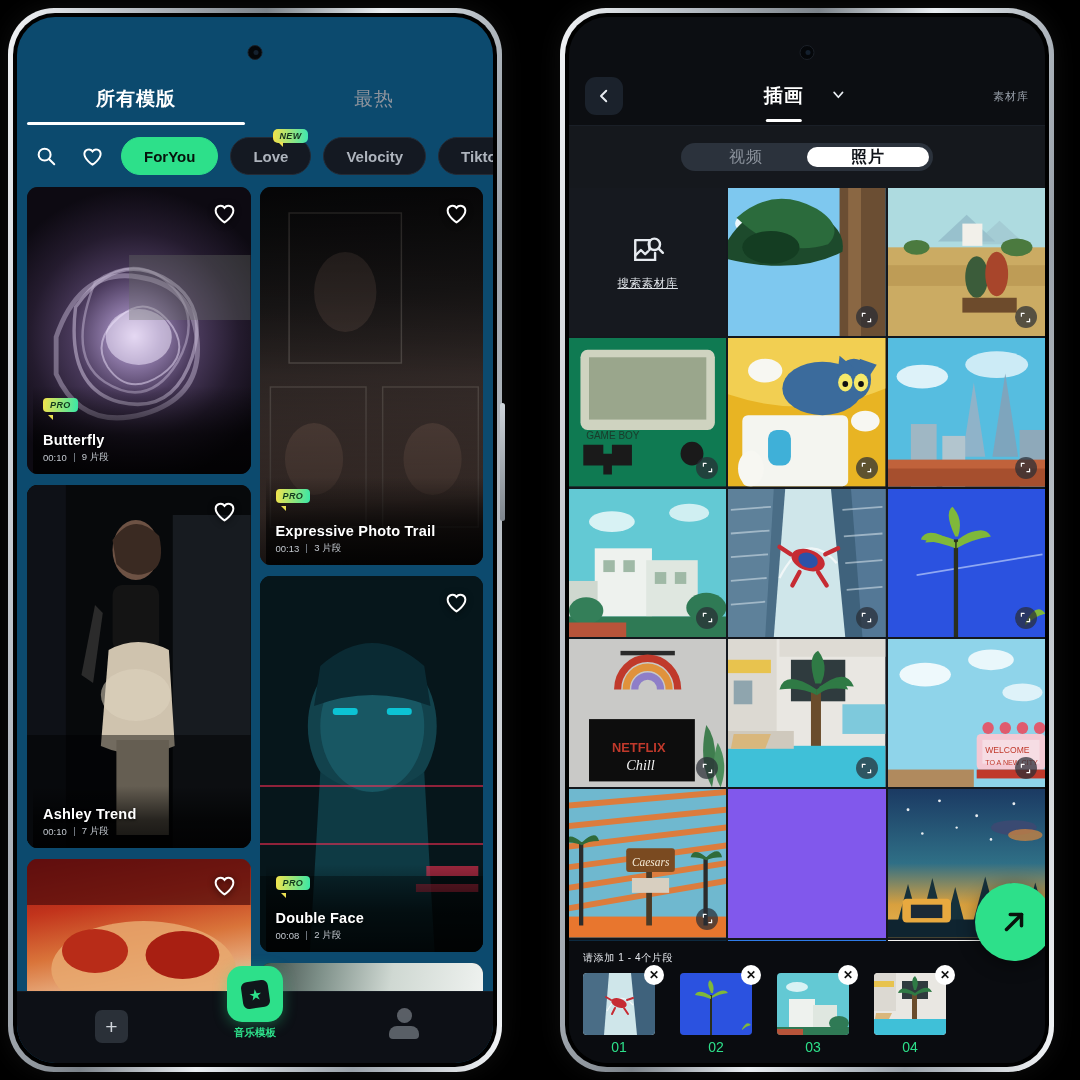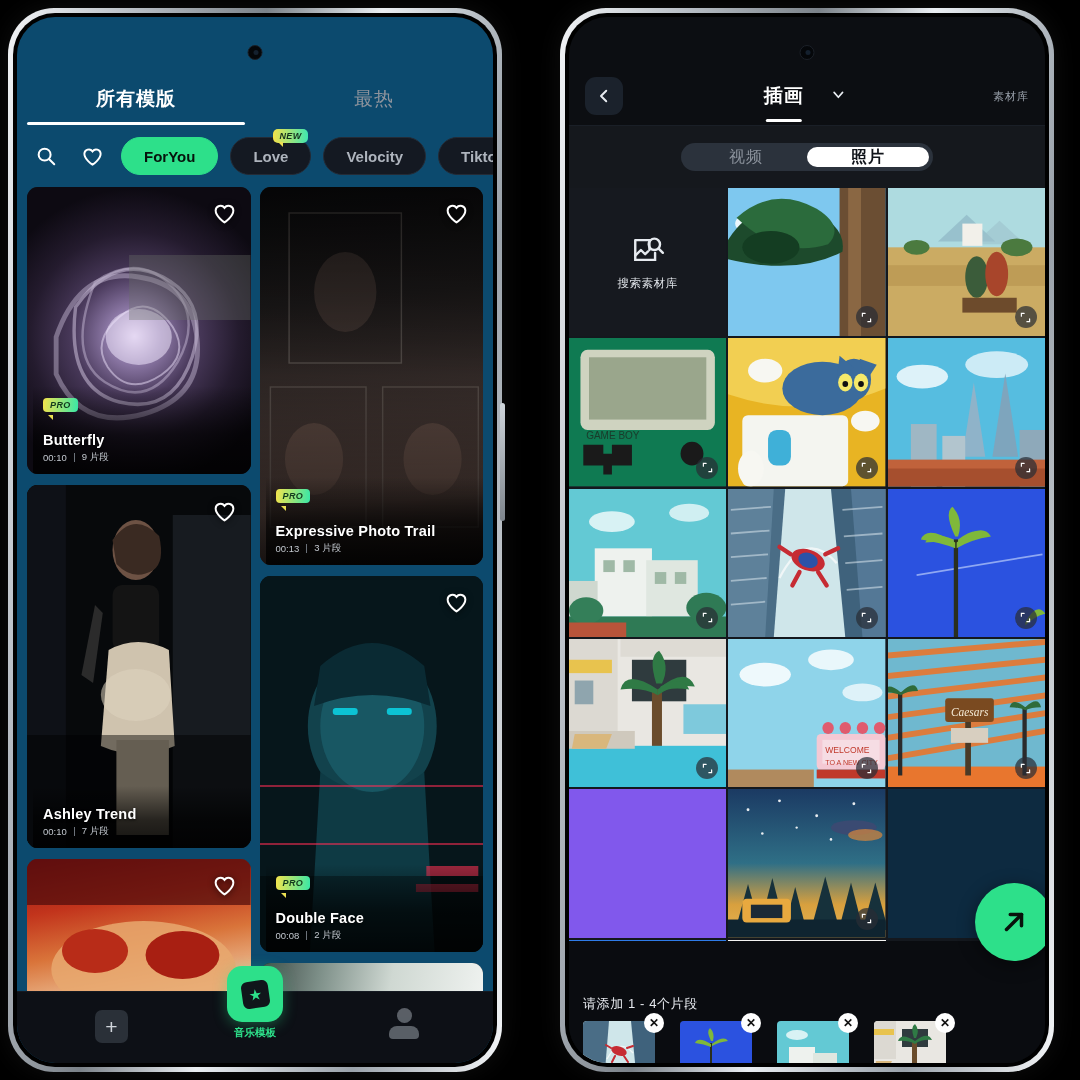--- a/index.html
+++ b/index.html
@@ -108,31 +108,31 @@
   .r-seg{ flex:none; height:62px; display:flex; align-items:center;
      justify-content:center; background:#15181d;}
   .seg{ width:252px; height:28px; border-radius:24px; background:#2b323c;
      display:flex; align-items:center; padding:4px;}
   .seg div{ flex:1; height:100%; border-radius:21px; display:flex; align-items:center;
      justify-content:center; font-size:16px; color:#8c939d; letter-spacing:1px;}
   .seg div.on{ background:#fff; color:#10141a; font-weight:600;}
 
   .r-grid{ flex:1; position:relative; overflow:hidden;
      display:grid; grid-template-columns:repeat(3,1fr); gap:2px; background:#14181e;}
-  .cell{ position:relative; overflow:hidden; background:#1a1f26;}
+  .cell{ position:relative; overflow:hidden; background:#1a1f26;text-decoration:underline;}
   .cell .exp{ position:absolute; right:8px; bottom:8px; width:22px; height:22px;
      border-radius:50%; background:rgba(40,44,52,.72);
      display:flex;align-items:center;justify-content:center; z-index:5;}
   .srch{ display:flex;flex-direction:column;align-items:center;justify-content:center;
      gap:9px; background:#16191f; color:#dfe3e8;}
   .srch .lbl{ font-size:11.5px; letter-spacing:.6px;}
 
   .r-tray{ flex:none; height:122px; background:#0a0c10; padding:10px 14px 0;
      position:relative;}
-  .tray-t{ font-size:13px; color:#e6e9ee; letter-spacing:.6px; margin-bottom:8px;margin-top:44px;}
+  .tray-t{ font-size:10px; color:#e6e9ee; letter-spacing:.6px; margin-bottom:8px;}
   .tray-items{ display:flex; gap:25px;}
   .tray-it{ position:relative; width:72px;}
   .tray-it .thumb{ width:72px; height:62px; border-radius:4px; overflow:hidden;
      position:relative; background:#2a3038;}
   .tray-it .x{ position:absolute; top:-8px; right:-9px; width:20px;height:20px;
      border-radius:50%; background:#fff; color:#111; font-size:12px; font-weight:700;
      display:flex;align-items:center;justify-content:center; z-index:6;}
   .tray-it .num{ text-align:center; font-size:14px; color:#2DE08A; margin-top:4px;}
   .fab{ position:absolute; right:-8px; top:-58px; width:78px;height:78px;
      border-radius:50%; background:#2DE08A; display:flex;align-items:center;
@@ -580,20 +580,39 @@
               </g>
               <path d="M96 90 q8-14 14-6 q-8 2-14 8z" fill="#7fb83a"></path>
             </svg>
             <div class="exp">
                 <svg width="11" height="11" viewBox="0 0 16 16" fill="none" stroke="#fff" stroke-width="1.7" stroke-linecap="round">
                   <path d="M2 6V2h4M14 10v4h-4"></path>
                 </svg>
               </div>
           </div>
 
+          <div class="cell">
+            <svg width="100%" height="100%" viewBox="0 0 110 100" preserveAspectRatio="none">
+              <rect width="110" height="100" fill="#c9c9c7"></rect>
+              <rect x="36" y="8" width="38" height="3" fill="#2a2a2a"></rect>
+              <path d="M34 34 a21 21 0 0 1 42 0" fill="none" stroke="#c0392b" stroke-width="5"></path>
+              <path d="M40 34 a15 15 0 0 1 30 0" fill="none" stroke="#e0923c" stroke-width="5"></path>
+              <path d="M46 34 a9 9 0 0 1 18 0" fill="none" stroke="#8e7ec8" stroke-width="5"></path>
+              <rect x="14" y="54" width="74" height="42" fill="#0d0d0d"></rect>
+              <text x="30" y="76" font-size="9" fill="#c0392b" font-weight="bold" font-family="sans-serif">NETFLIX</text>
+              <text x="40" y="88" font-size="10" fill="#f2f2f2" font-style="italic" font-family="serif">Chill</text>
+              <path d="M96 58 q10 12 4 42 q-10-18-4-42z" fill="#3f7d4e"></path>
+              <path d="M104 70 q8 14 2 30 q-8-14-2-30z" fill="#4d8f5c"></path>
+            </svg>
+            <div class="exp">
+                <svg width="11" height="11" viewBox="0 0 16 16" fill="none" stroke="#fff" stroke-width="1.7" stroke-linecap="round">
+                  <path d="M2 6V2h4M14 10v4h-4"></path>
+                </svg>
+              </div>
+          </div>
 
           <div class="cell">
             <svg width="100%" height="100%" viewBox="0 0 110 100" preserveAspectRatio="none">
               <rect width="110" height="100" fill="#e9e7e2"></rect>
               <rect x="0" y="0" width="34" height="62" fill="#dcd9d2"></rect>
               <rect x="0" y="14" width="30" height="9" fill="#e8c34e"></rect>
               <rect x="4" y="28" width="13" height="16" fill="#8fa5ae"></rect>
               <rect x="44" y="14" width="38" height="28" fill="#2f3b3e"></rect>
               <rect x="36" y="0" width="74" height="12" fill="#dedbd4"></rect>
               <rect x="58" y="34" width="7" height="50" fill="#6a4c2c"></rect>

